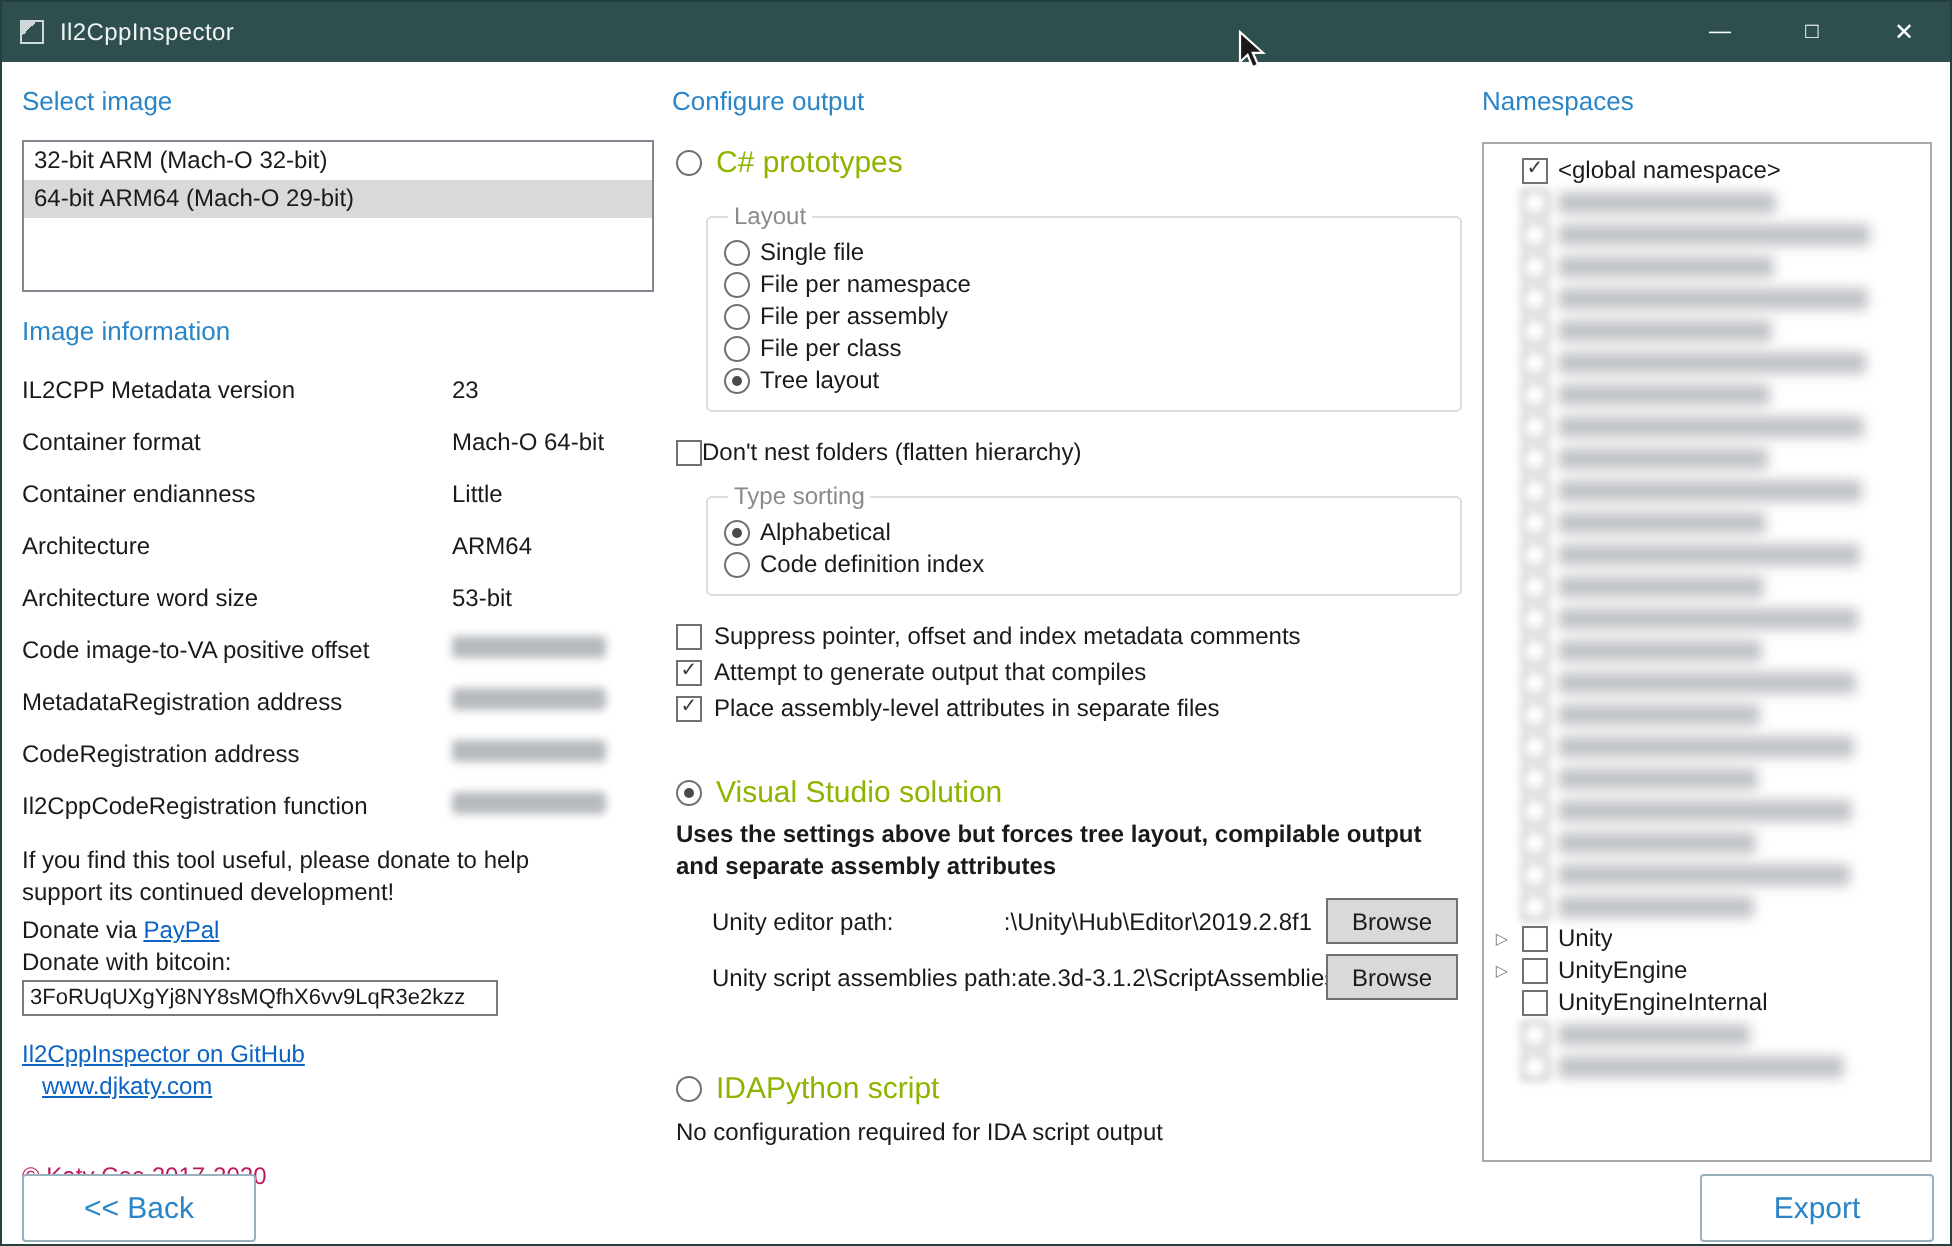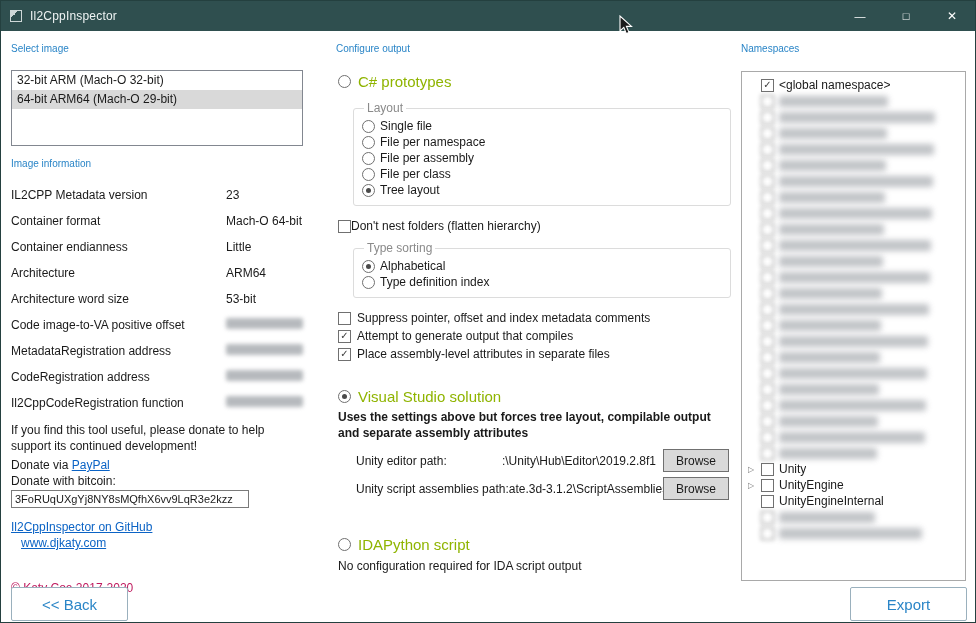--- a/index.html
+++ b/index.html
@@ -15,27 +15,27 @@
   .app-icon { width:12px; height:12px; border:1px solid #cfd8d8; margin:0 8px 0 9px; flex:none;
               background:linear-gradient(135deg,#cfd8d8 0 35%, transparent 35%); }
   .title-text { font-size:12px; letter-spacing:.2px; }
   .win-controls { margin-left:auto; display:flex; height:30px; }
   .win-btn { width:46px; height:30px; display:flex; align-items:center; justify-content:center;
              font-size:11px; color:#fff; cursor:default; }
   .win-btn.close { font-size:12px; }
 
   .body { position:absolute; top:30px; left:0; right:0; bottom:0; background:#fff; }
 
-  .heading { position:absolute; font-size:10px; color:#2a85c7; font-weight:400; }
+  .heading { position:absolute; font-size:13px; color:#2a85c7; font-weight:400; }
   .green { color:#8fb400; }
   a.link { color:#0b63c5; text-decoration:underline; cursor:pointer; }
 
   
   .h-select { left:10px; top:12px; }
-  .listbox { position:absolute; left:10px; top:39px; width:292px; height:76px;
+  .listbox { position:absolute; left:10px; top:39px; width:316px; height:76px;
              border:1px solid #828790; background:#fff; overflow:hidden; }
   .lb-item { height:19px; line-height:19px; padding:0 5px; white-space:nowrap; }
   .lb-item.sel { background:#d9d9d9; }
 
   .h-info { left:10px; top:127px; }
   .info-table { position:absolute; left:10px; top:157px; width:292px; }
   .info-row { display:flex; height:26px; align-items:flex-start; }
   .info-label { width:215px; flex:none; }
   .info-value { flex:1; }
 
@@ -273,21 +273,21 @@
             <span class="radio">
               <span class="dot"></span>
             </span>
             <span>Alphabetical</span>
           </label>
 
           <label class="opt-row">
             <span class="radio">
               <span class="dot" style="visibility: hidden;"></span>
             </span>
-            <span>Type definition index</span>
+            <span>Code definition index</span>
           </label>
         </div>
     </fieldset>
 
     <div class="cb-group">
 
         <label class="cb-row">
           <span class="checkbox">
             <span style="visibility: hidden;">✓</span>
           </span>

